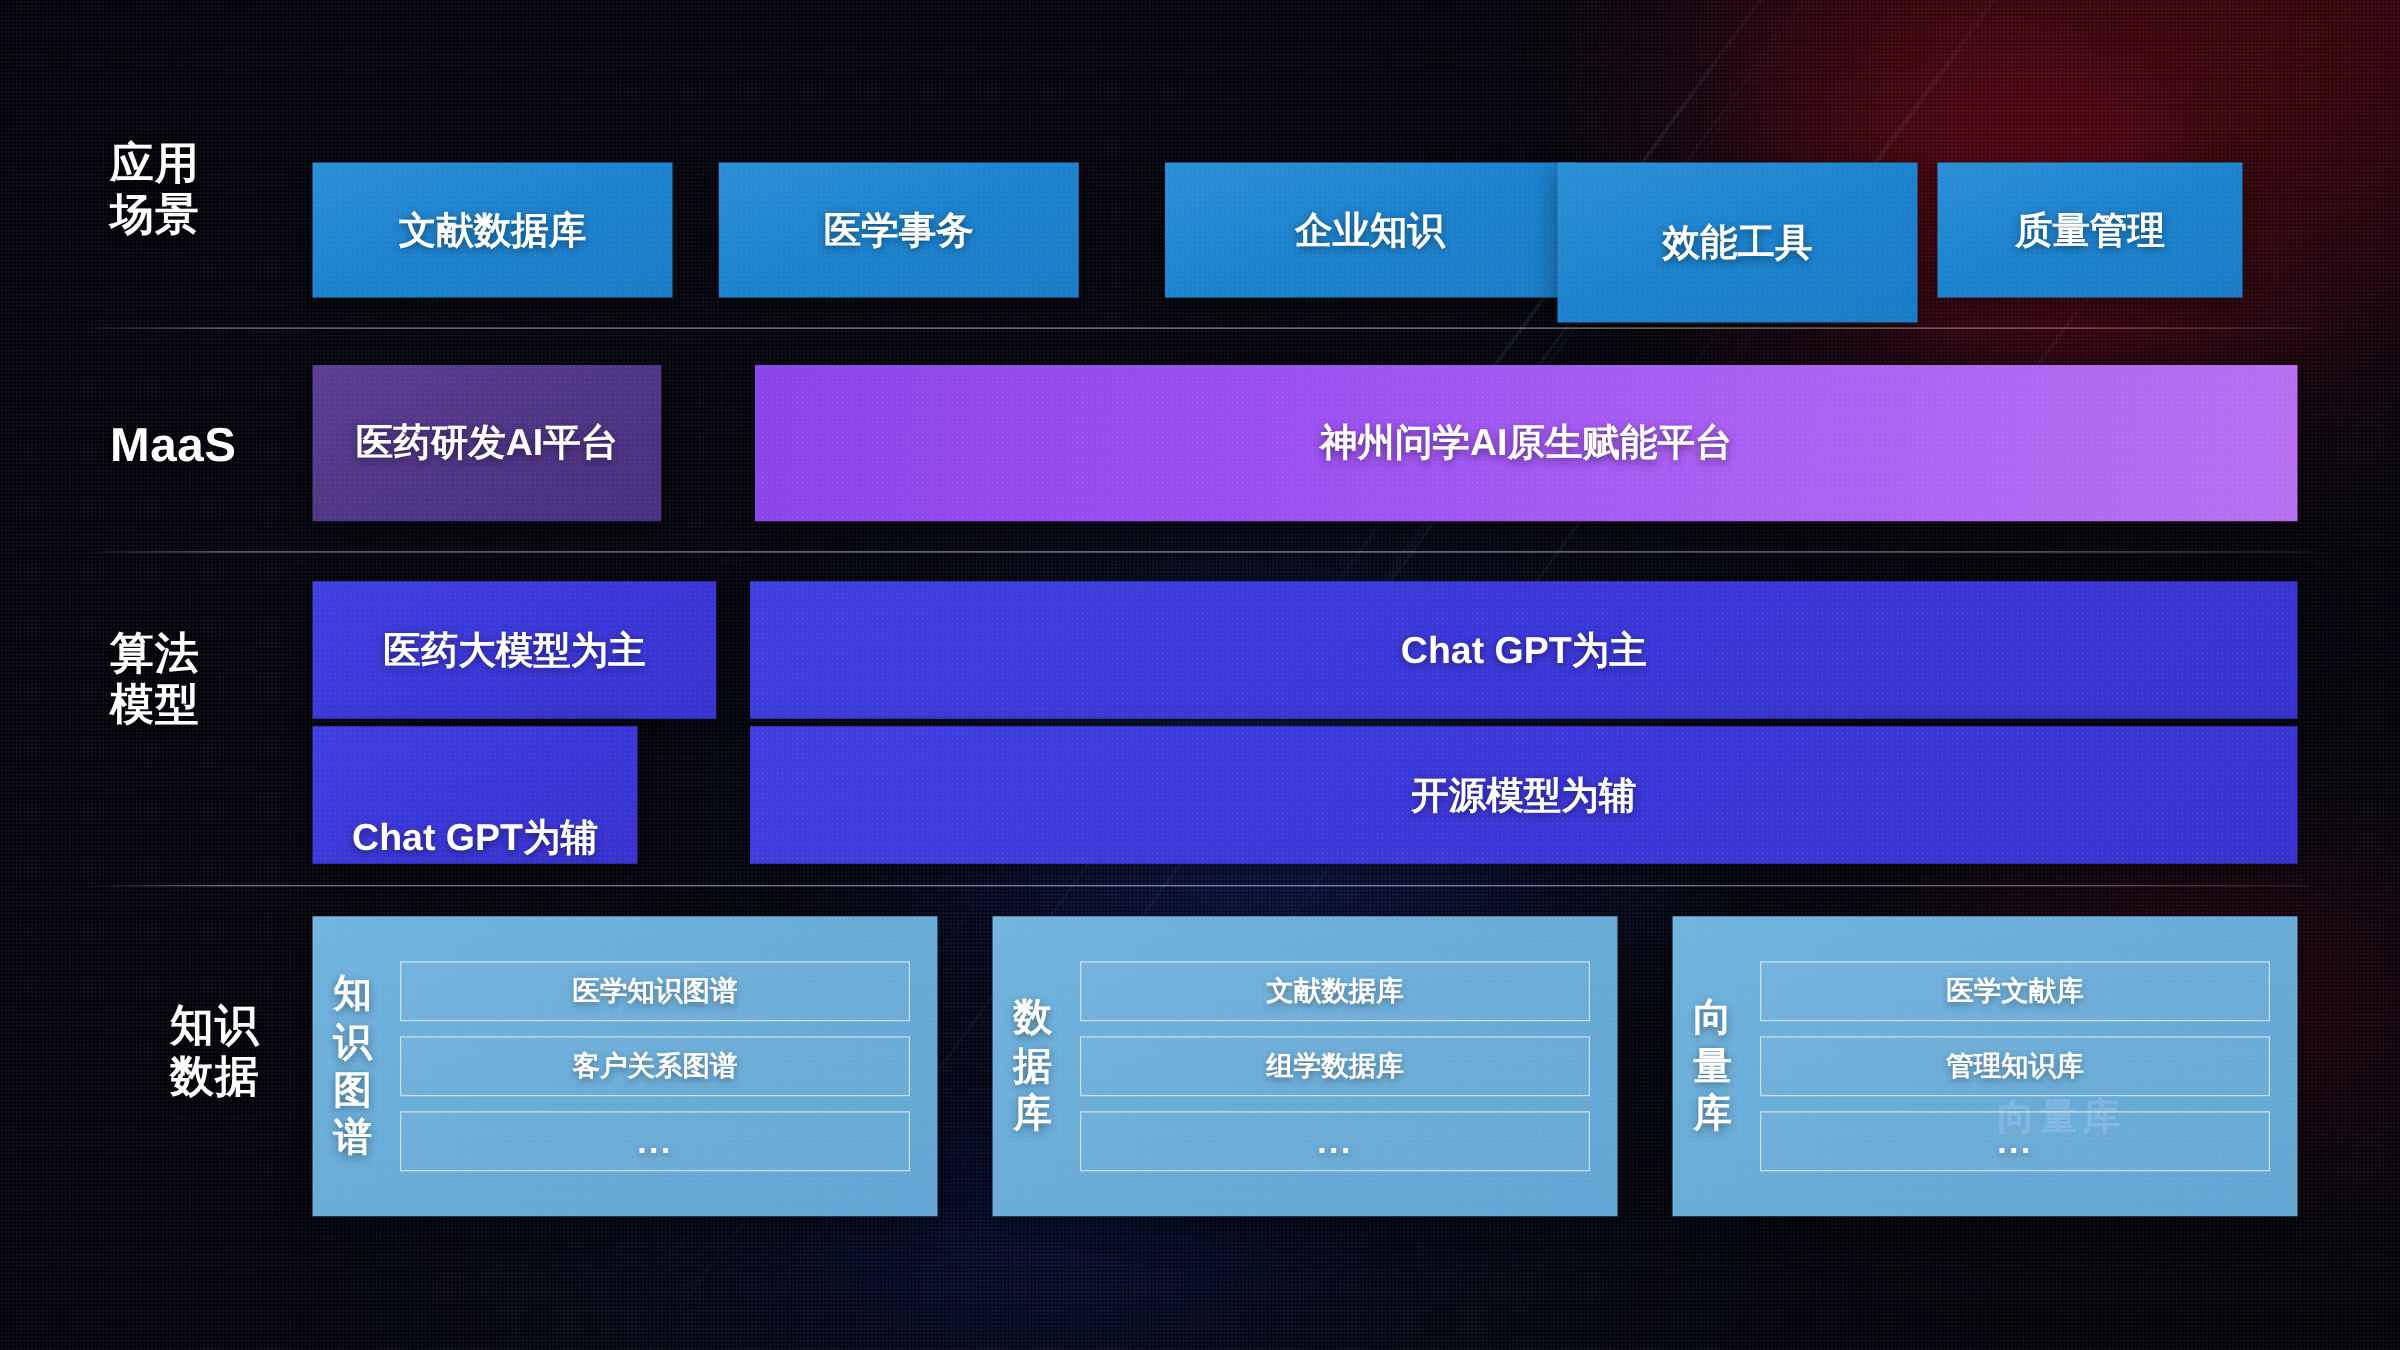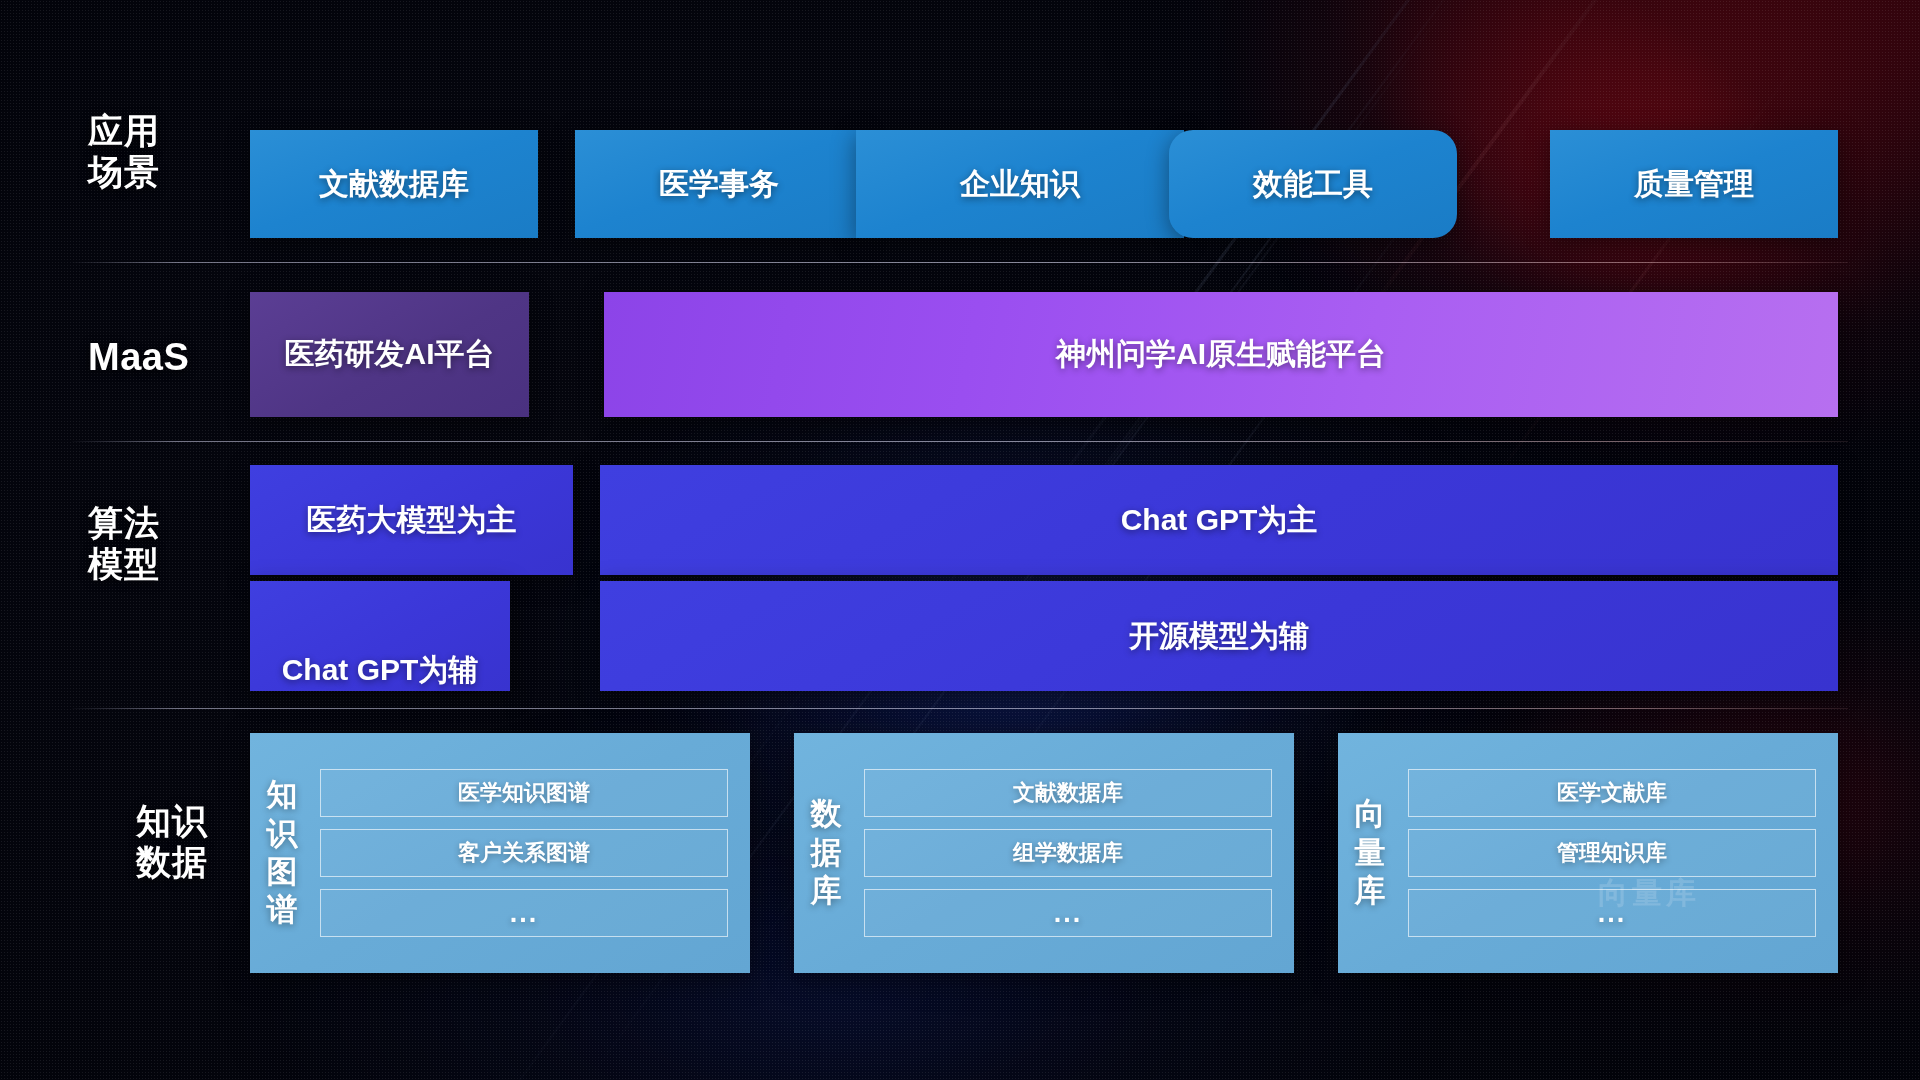--- a/index.html
+++ b/index.html
@@ -188,29 +188,29 @@
   </div>
 
   <div class="card c-app" style="left:250px;top:130px;width:288px;height:108px;">
     <span class="dots"></span>
     <span class="lbl">文献数据库</span>
   </div>
   <div class="card c-app" style="left:575px;top:130px;width:288px;height:108px;">
     <span class="dots"></span>
     <span class="lbl">医学事务</span>
   </div>
-  <div class="card c-app" style="left:856px;top:130px;width:328px;height:108px;">
+  <div class="card c-app" style="left:932px;top:130px;width:328px;height:108px;">
     <span class="dots"></span>
     <span class="lbl">企业知识</span>
   </div>
-  <div class="card c-app" style="left:1169px;top:130px;width:288px;height:108px;border-radius:24px;">
+  <div class="card c-app" style="left:1246px;top:130px;width:288px;height:128px;">
     <span class="dots"></span>
     <span class="lbl">效能工具</span>
   </div>
-  <div class="card c-app" style="left:1550px;top:130px;width:288px;height:108px;">
+  <div class="card c-app" style="left:1550px;top:130px;width:244px;height:108px;">
     <span class="dots"></span>
     <span class="lbl">质量管理</span>
   </div>
 
   <div class="divider" style="top:262px;"></div>
 
   <div class="rowlabel en" style="top:335px;">
     <span>MaaS</span>
   </div>
 

